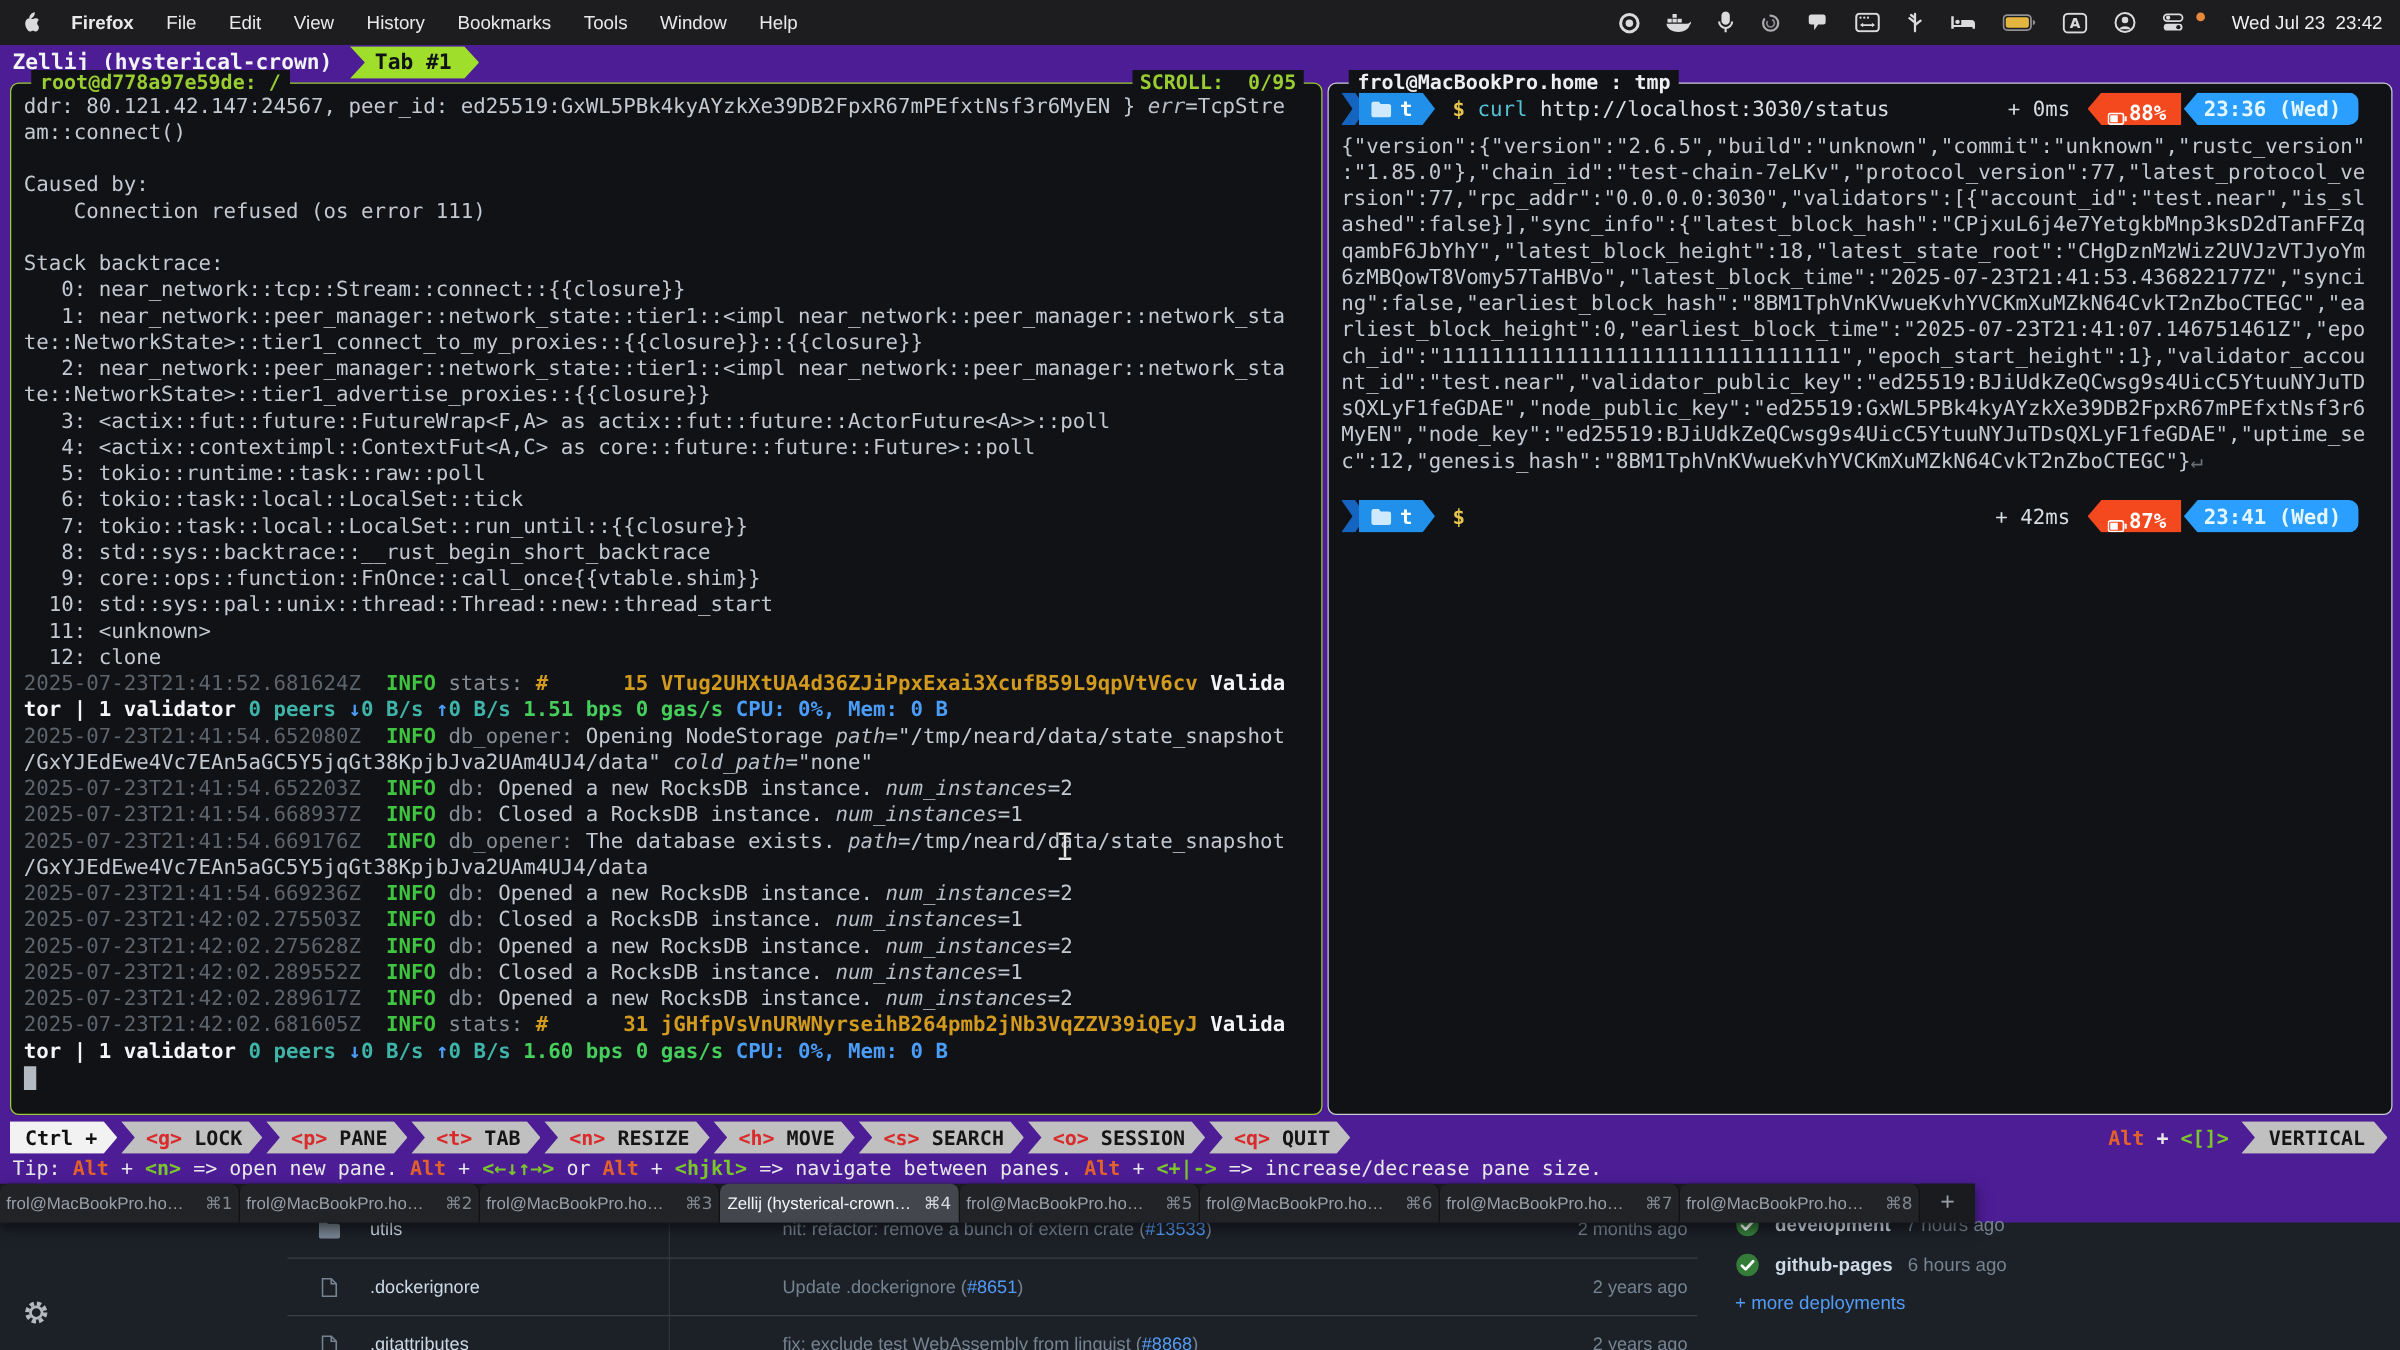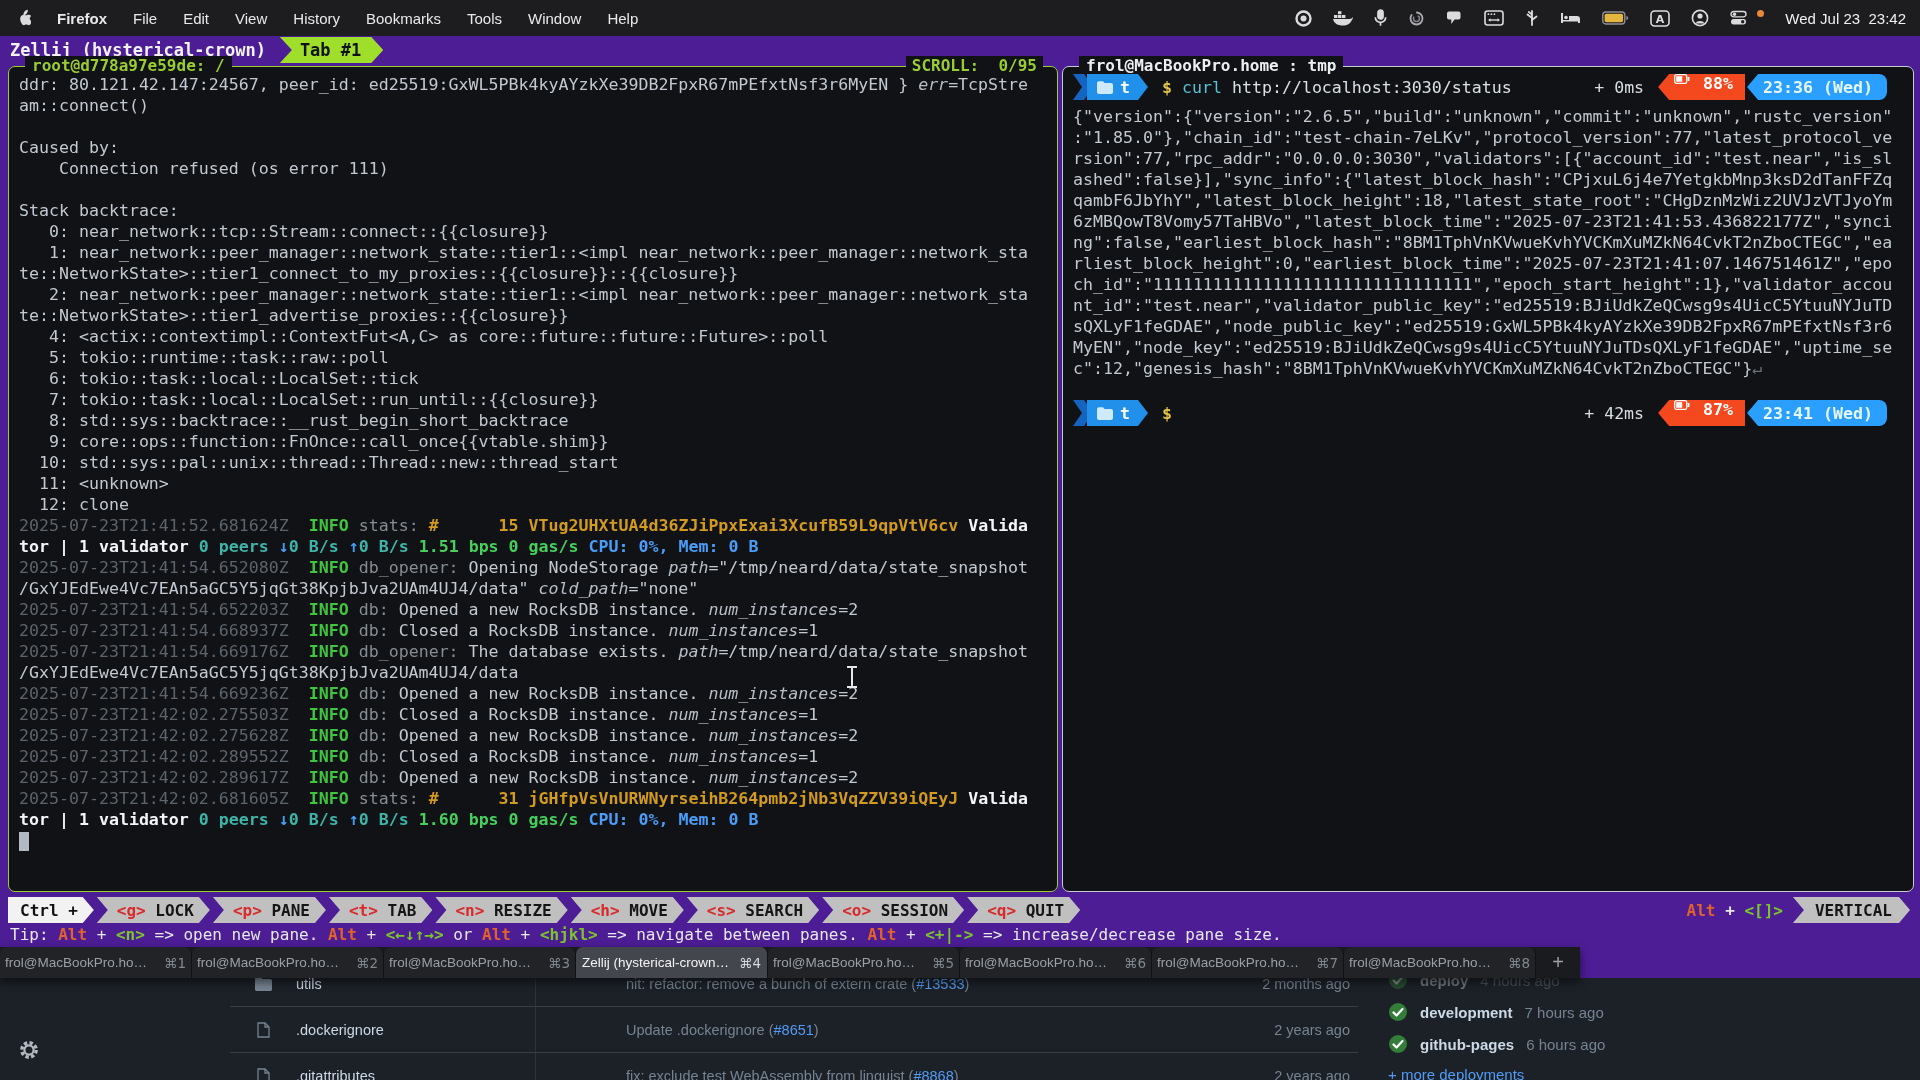--- a/index.html
+++ b/index.html
@@ -59,21 +59,21 @@
   .p-dk{width:20px;height:26px;background:#1565c0;
         clip-path:polygon(0 0,calc(100% - 9px) 0,100% 50%,calc(100% - 9px) 100%,0 100%,9px 50%);}
   .p-dir{display:inline-flex;align-items:center;gap:7px;height:26px;background:#2090ea;color:#fff;
          font-weight:bold;padding:0 18px 0 10px;margin-left:-6px;
          clip-path:polygon(0 0,calc(100% - 10px) 0,100% 50%,calc(100% - 10px) 100%,0 100%);}
   .p-dollar{color:#e6c54a;font-weight:bold;margin:0 10px 0 14px;}
   .p-curl{color:#56c2d6;}
   .p-url{color:#dbe0e5;}
   .p-right{margin-left:auto;display:flex;align-items:center;margin-right:22px;}
   .p-lat{color:#d8dde2;margin-right:14px;}
-  .p-batt{display:inline-flex;align-items:flex-start;gap:13px;height:26px;background:#f4481f;color:#fff;
+  .p-batt{display:inline-flex;align-items:flex-end;gap:1px;height:26px;background:#f4481f;color:#fff;
           font-weight:bold;padding:0 12px 0 16px;margin-right:2px;
           clip-path:polygon(0 50%,11px 0,100% 0,100% 100%,11px 100%);}
   .p-time{display:inline-flex;align-items:center;height:26px;background:#2b9fff;color:#e4f7ff;
           font-weight:bold;padding:0 14px 0 16px;border-radius:0 8px 8px 0;
           clip-path:polygon(0 50%,11px 0,100% 0,100% 100%,11px 100%);}
 
   
   #keybar{position:absolute;left:0;top:897px;width:1920px;height:26px;display:flex;align-items:center;
           font-family:"DejaVu Sans Mono",monospace;font-size:16px;font-weight:bold;}
   .kctrl{display:inline-flex;align-items:center;height:26px;background:#f2f2f2;color:#111;
@@ -272,20 +272,21 @@
         <div class="tline">&nbsp;</div>
         <div class="tline"><span class="t-d">Caused by:</span></div>
         <div class="tline"><span class="t-d">    Connection refused (os error 111)</span></div>
         <div class="tline">&nbsp;</div>
         <div class="tline"><span class="t-d">Stack backtrace:</span></div>
         <div class="tline"><span class="t-d">   0: near_network::tcp::Stream::connect::{{closure}}</span></div>
         <div class="tline"><span class="t-d">   1: near_network::peer_manager::network_state::tier1::&lt;impl near_network::peer_manager::network_sta</span></div>
         <div class="tline"><span class="t-d">te::NetworkState&gt;::tier1_connect_to_my_proxies::{{closure}}::{{closure}}</span></div>
         <div class="tline"><span class="t-d">   2: near_network::peer_manager::network_state::tier1::&lt;impl near_network::peer_manager::network_sta</span></div>
         <div class="tline"><span class="t-d">te::NetworkState&gt;::tier1_advertise_proxies::{{closure}}</span></div>
+        <div class="tline"><span class="t-d">   3: &lt;actix::fut::future::FutureWrap&lt;F,A&gt; as actix::fut::future::ActorFuture&lt;A&gt;&gt;::poll</span></div>
         <div class="tline"><span class="t-d">   4: &lt;actix::contextimpl::ContextFut&lt;A,C&gt; as core::future::future::Future&gt;::poll</span></div>
         <div class="tline"><span class="t-d">   5: tokio::runtime::task::raw::poll</span></div>
         <div class="tline"><span class="t-d">   6: tokio::task::local::LocalSet::tick</span></div>
         <div class="tline"><span class="t-d">   7: tokio::task::local::LocalSet::run_until::{{closure}}</span></div>
         <div class="tline"><span class="t-d">   8: std::sys::backtrace::__rust_begin_short_backtrace</span></div>
         <div class="tline"><span class="t-d">   9: core::ops::function::FnOnce::call_once{{vtable.shim}}</span></div>
         <div class="tline"><span class="t-d">  10: std::sys::pal::unix::thread::Thread::new::thread_start</span></div>
         <div class="tline"><span class="t-d">  11: &lt;unknown&gt;</span></div>
         <div class="tline"><span class="t-d">  12: clone</span></div>
         <div class="tline"><span class="t-ts">2025-07-23T21:41:52.681624Z</span><span class="t-d">  </span><span class="t-in">INFO</span><span class="t-d"> </span><span class="t-md">stats:</span><span class="t-d"> </span><span class="t-or">#      15 VTug2UHXtUA4d36ZJiPpxExai3XcufB59L9qpVtV6cv</span><span class="t-d"> </span><span class="t-wb">Valida</span></div>
@@ -452,30 +453,20 @@
               <path fill="none" stroke="#768390" stroke-width="1.3" d="M1 1h7l4 4v10H1z"></path>
               <path fill="none" stroke="#768390" stroke-width="1.3" d="M8 1v4h4"></path>
             </svg>
           </span>
           <span class="gh-name">.gitattributes</span>
           <span class="gh-msg"><span>fix: exclude test WebAssembly from linguist (</span><span class="gh-link">#8868</span><span>)</span></span>
           <span class="gh-age">2 years ago</span>
         </div>
       </div>
     <div id="gh-deploys">
-        <div class="dep-row dim">
-          <span style="display: inline-flex;">
-            <svg width="20" height="20" viewBox="0 0 20 20">
-              <circle cx="10" cy="10" r="9" fill="#347d39"></circle>
-              <path d="M5.5 10.5l3 3 6-6.5" fill="none" stroke="#fff" stroke-width="2.2" stroke-linecap="round" stroke-linejoin="round"></path>
-            </svg>
-          </span>
-          <span class="env">deploy</span>
-          <span class="age">4 hours ago</span>
-        </div>
         <div class="dep-row">
           <span style="display: inline-flex;">
             <svg width="20" height="20" viewBox="0 0 20 20">
               <circle cx="10" cy="10" r="9" fill="#347d39"></circle>
               <path d="M5.5 10.5l3 3 6-6.5" fill="none" stroke="#fff" stroke-width="2.2" stroke-linecap="round" stroke-linejoin="round"></path>
             </svg>
           </span>
           <span class="env">development</span>
           <span class="age">7 hours ago</span>
         </div>

